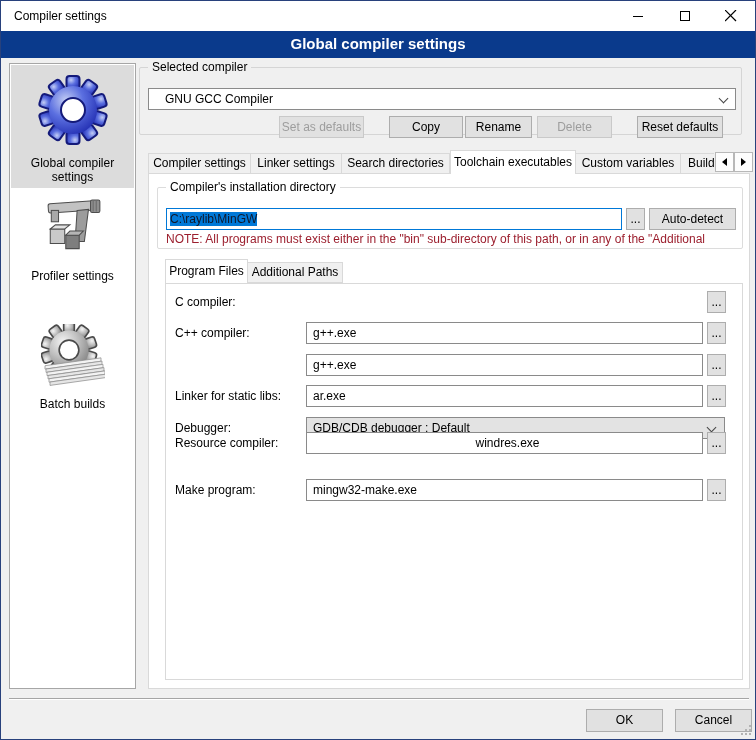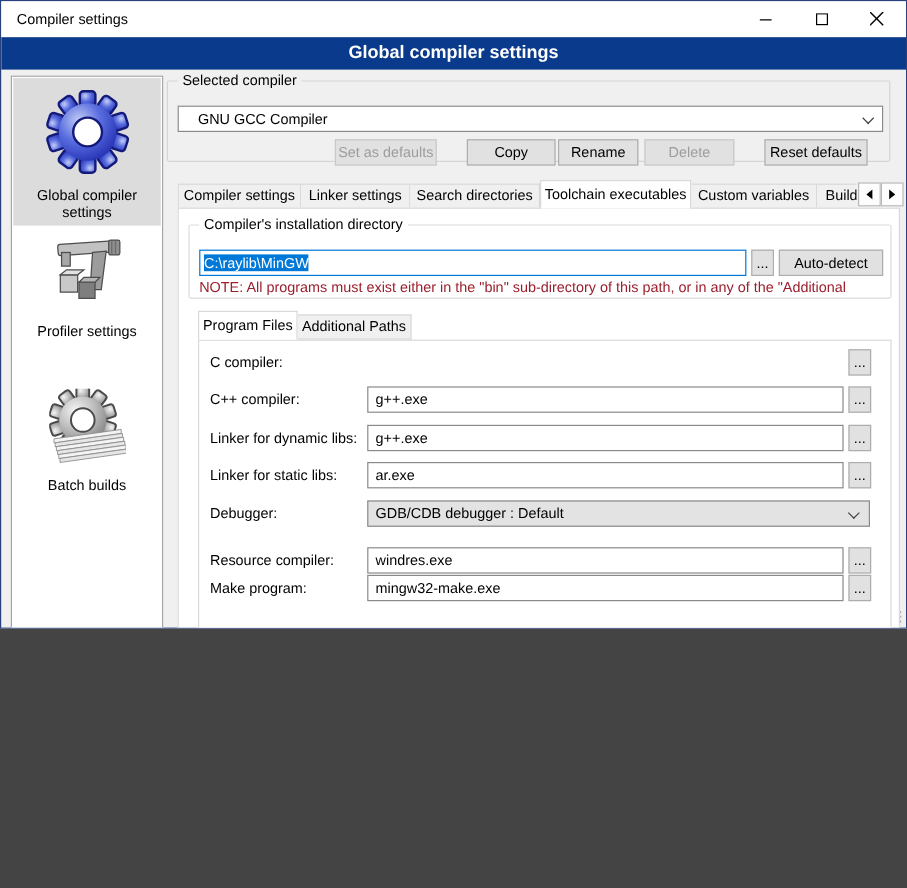--- a/index.html
+++ b/index.html
@@ -1,18 +1,18 @@
 <!DOCTYPE html>
 <html><head>
 <meta charset="utf-8">
 <style>
   * { margin:0; padding:0; box-sizing:border-box; }
   html,body { background:#444; }
   #win {
-    position:relative; width:756px; height:524px; margin:0 auto;
+    position:relative; width:756px; height:740px; margin:0 auto;
     background:#f0f0f0; font-family:"Liberation Sans", sans-serif;
     font-size:12px; color:#000; border:1px solid #28417c; overflow:hidden;
   }
   
   #titlebar { position:absolute; left:0; top:0; width:100%; height:30px; background:#ffffff; }
   #titletext { position:absolute; left:13px; top:0; line-height:30px; font-size:12px; }
   .winbtn { position:absolute; top:0; width:46px; height:30px; display:flex; align-items:center; justify-content:center; }
   #btn-min { right:94px; } #btn-max { right:47px; } #btn-close { right:1px; }
   
   #banner { position:absolute; left:0; top:30px; width:100%; height:27px; background:#0a3a8c; }
@@ -53,36 +53,36 @@
   .tab.active { height:24px; line-height:23px; background:#ffffff; border:1px solid #d9d9d9; border-bottom:none; position:relative; z-index:3; }
   #tab-0{width:103px;} #tab-1{width:91px;} #tab-2{width:108px;} #tab-3{width:126px;} #tab-4{width:105px;} #tab-5{width:60px; text-align:left; padding-left:7px;}
   .tabarrow { position:absolute; top:151px; width:19px; height:20px; background:#fdfdfd; border:1px solid #b8b8b8; display:flex; align-items:center; justify-content:center; }
   #arrow-left { left:714px; } #arrow-right { left:733px; }
   .tri-l { width:0; height:0; border-top:4px solid transparent; border-bottom:4px solid transparent; border-right:5px solid #000; }
   .tri-r { width:0; height:0; border-top:4px solid transparent; border-bottom:4px solid transparent; border-left:5px solid #000; }
   #tabpage { position:absolute; left:147px; top:172px; width:602px; height:516px; background:#fff; border:1px solid #d9d9d9; z-index:1; }
   
   #grp-install { left:8px; top:13px; width:586px; height:62px; border-color:#dcdcdc; }
   #path-field { position:absolute; left:8px; top:20px; width:456px; height:22px; background:#fff; border:1px solid #0078d7; line-height:20px; padding-left:3px; overflow:hidden; white-space:nowrap; }
-  #path-field .sel { background:#0078d7; color:#ffffff; }
+  #path-field .sel { background:#0078d7; color:#0f172a; }
   #btn-browse-install { left:468px; top:20px; width:19px; }
   #btn-autodetect { left:491px; top:20px; width:87px; }
   #note { position:absolute; left:8px; top:44px; width:578px; color:#9c1f2e; white-space:nowrap; overflow:hidden; line-height:14px; }
   
   #subtabstrip { position:absolute; left:16px; top:85px; height:24px; display:flex; align-items:flex-end; z-index:2; }
   #subtab-0 { width:83px; }
   #subtab-1 { width:95px; }
   #subpage { position:absolute; left:16px; top:109px; width:578px; height:397px; background:#fff; border:1px solid #d9d9d9; }
   
   .frm-label { position:absolute; left:9px; line-height:22px; font-size:12px; }
   .frm-field { position:absolute; left:140px; width:397px; height:22px; background:#fff; border:1px solid #8a8a8a; line-height:20px; padding-left:6px; overflow:hidden; white-space:nowrap; }
   .frm-browse { left:541px; width:19px; }
   .frm-combo { position:absolute; left:140px; width:419px; height:22px; background:#e3e3e3; border:1px solid #8a8a8a; line-height:20px; padding-left:6px; }
   .frm-combo .chev { position:absolute; right:9px; top:6px; width:7px; height:7px; border-right:1.4px solid #444; border-bottom:1.4px solid #444; transform:rotate(45deg); }
-  .r0{top:7px;} .r1{top:38px;} .r2{top:70px;} .r3{top:101px;} .r4{top:133px;} .r5{top:172px;} .r6{top:195px;}
+  .r0{top:7px;} .r1{top:38px;} .r2{top:70px;} .r3{top:101px;} .r4{top:133px;} .r5{top:148px;text-align:center;} .r6{top:195px;}
   
   #separator { position:absolute; left:8px; top:697px; width:740px; height:2px; border-top:1px solid #a5a5a5; border-bottom:1px solid #ffffff; }
   #btn-ok { left:585px; top:708px; width:77px; height:23px; position:absolute; }
   #btn-cancel { left:674px; top:708px; width:77px; height:23px; position:absolute; }
   #grip { position:absolute; right:3px; bottom:3px; }
 </style>
 </head>
 <body>
 
 <div id="win">
@@ -244,21 +244,20 @@
 
     <div id="subpage">
 
       <span class="frm-label r0">C compiler:</span>
       <div class="btn frm-browse r0">...</div>
 
       <span class="frm-label r1">C++ compiler:</span>
       <div class="frm-field r1"><span>g++.exe</span></div>
       <div class="btn frm-browse r1">...</div>
 
-      <span class="frm-label r2">Linker for dynamic libs:</span>
       <div class="frm-field r2"><span>g++.exe</span></div>
       <div class="btn frm-browse r2">...</div>
 
       <span class="frm-label r3">Linker for static libs:</span>
       <div class="frm-field r3"><span>ar.exe</span></div>
       <div class="btn frm-browse r3">...</div>
 
       <span class="frm-label r4">Debugger:</span>
       <div class="frm-combo r4">
         <span>GDB/CDB debugger : Default</span>

